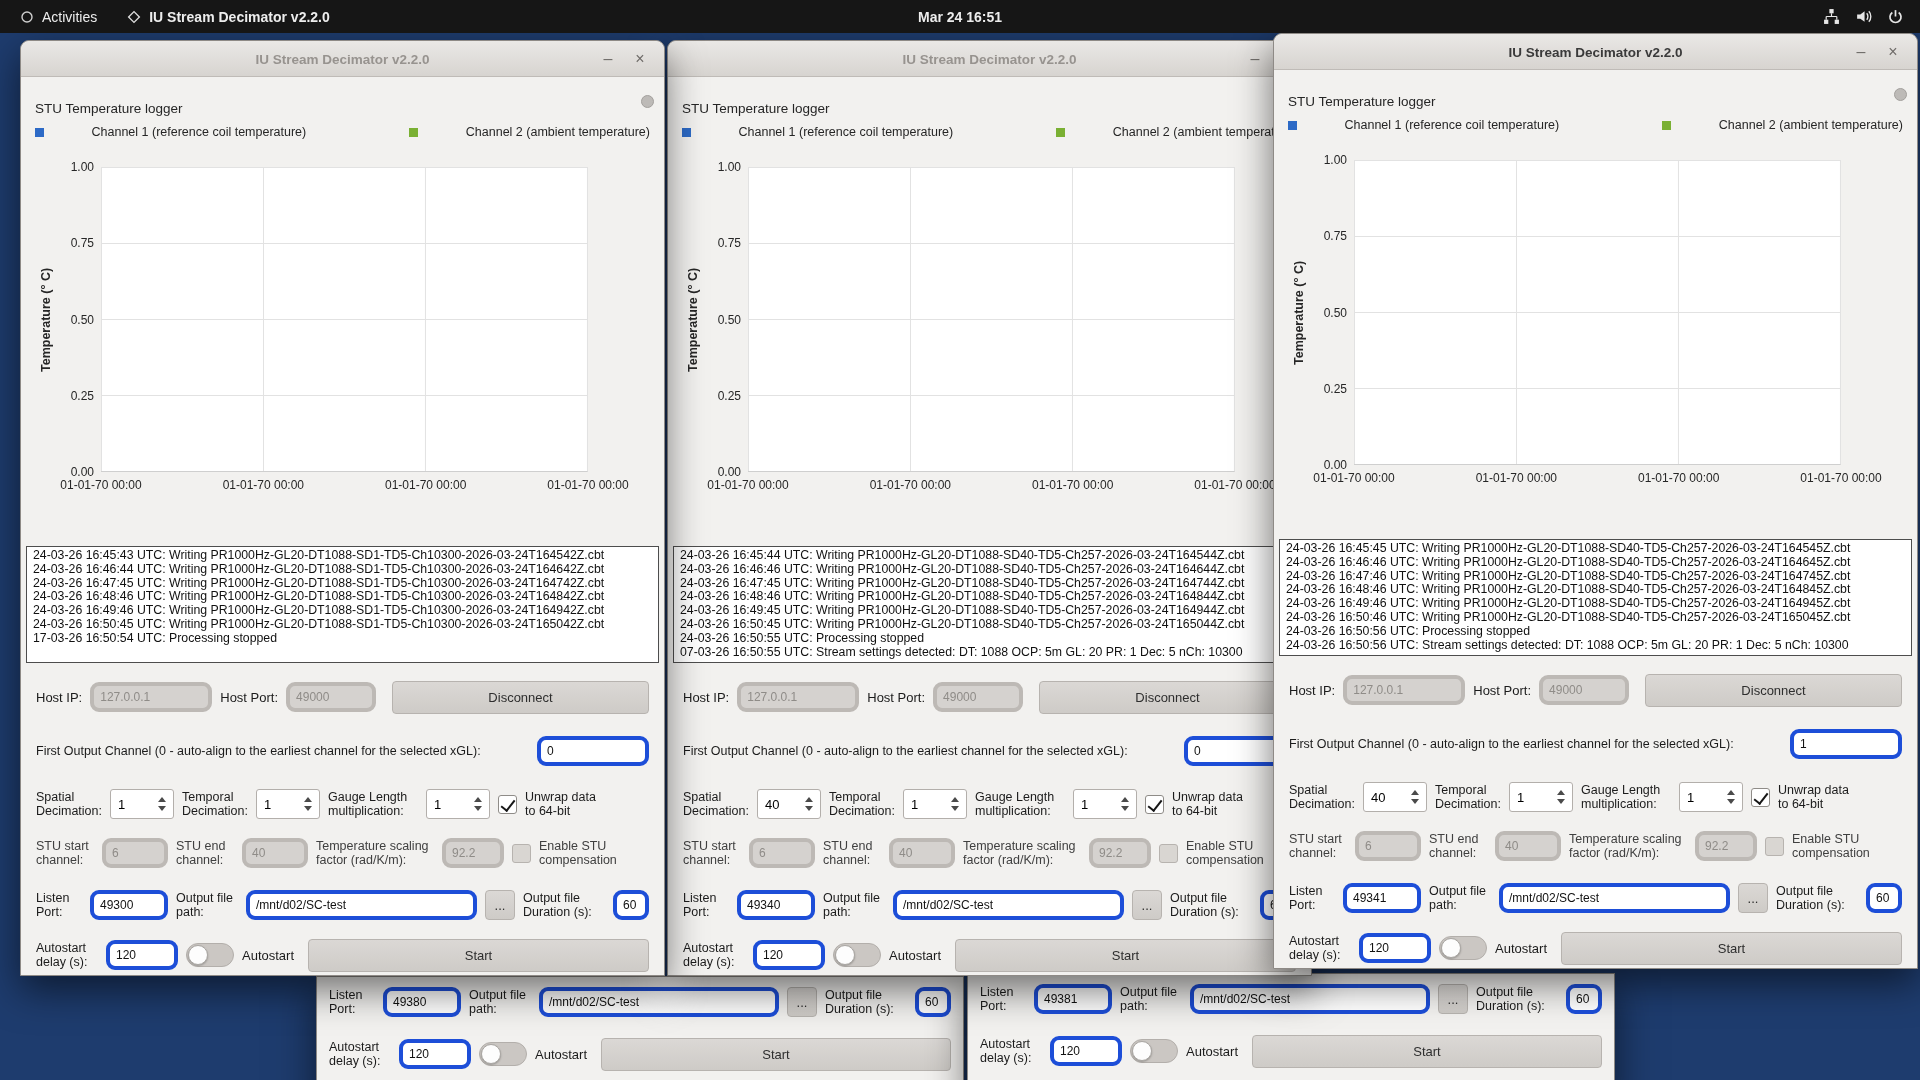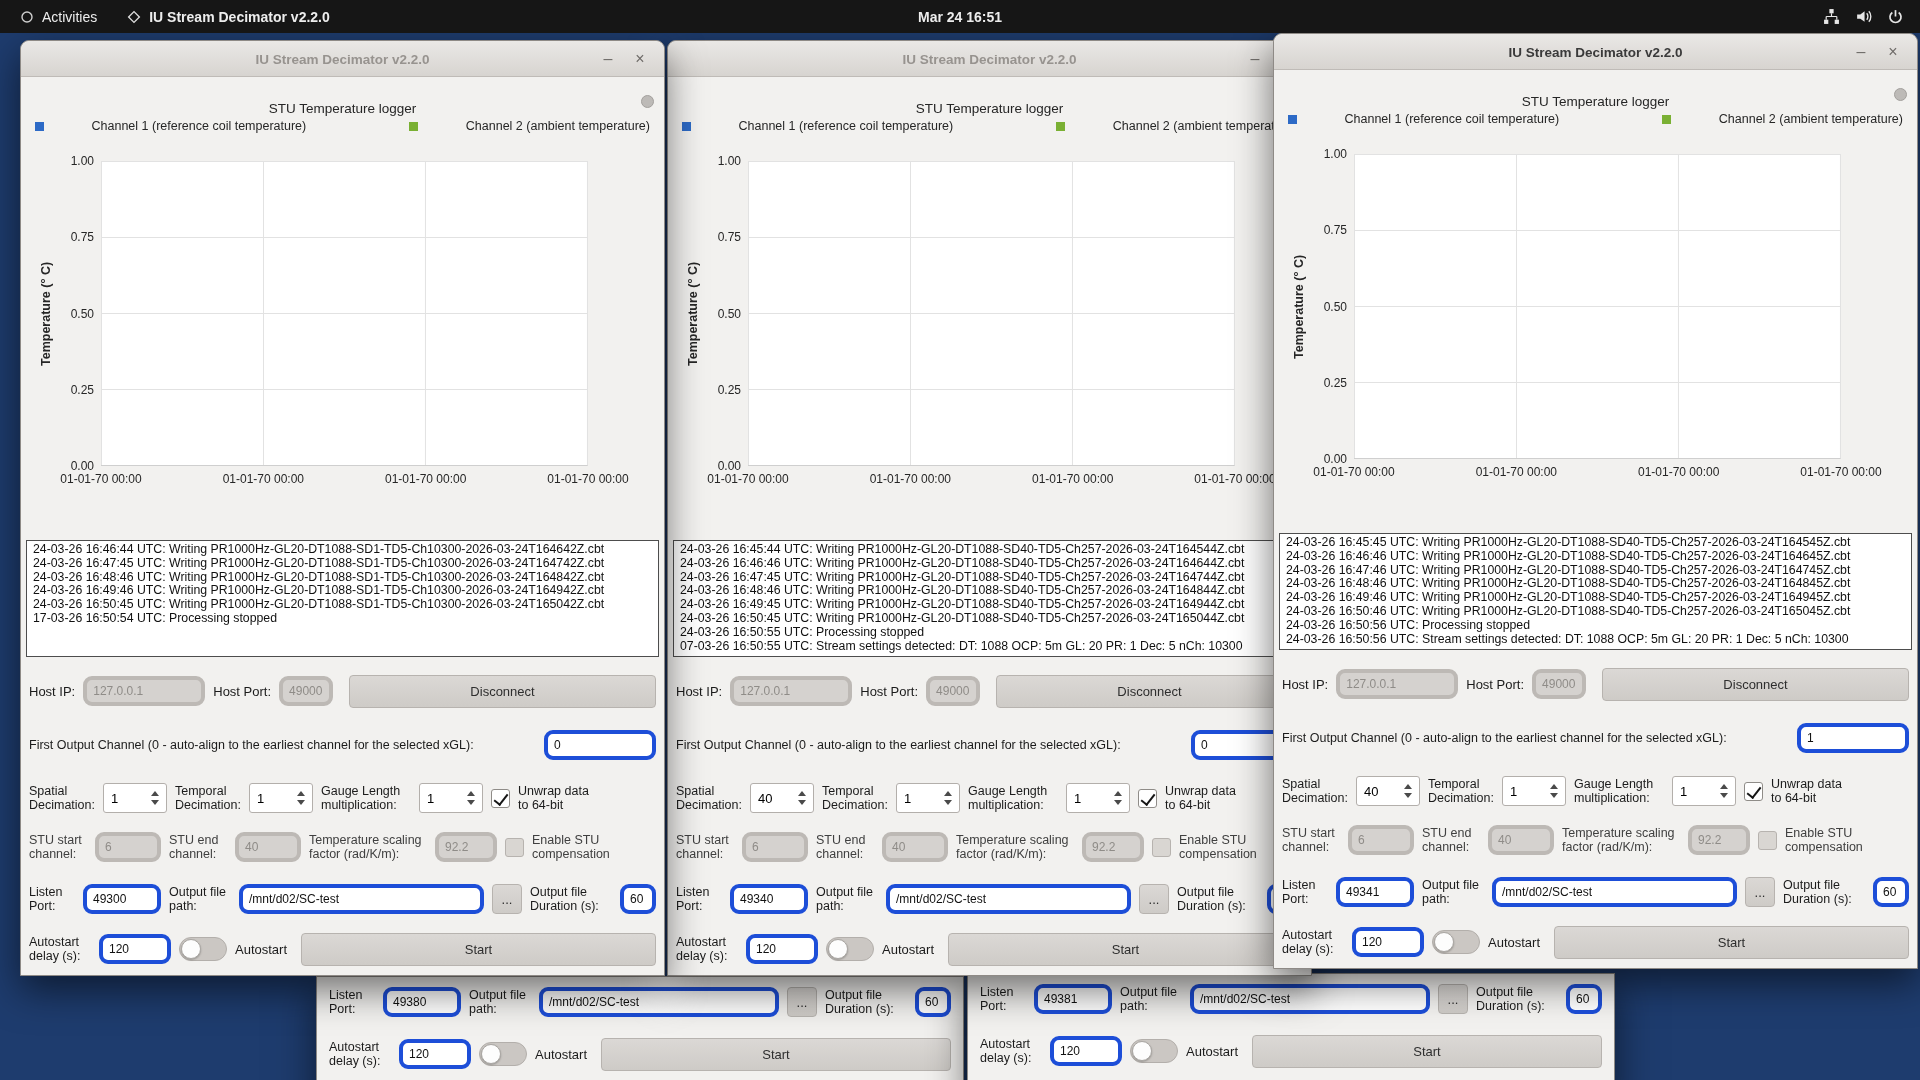--- a/index.html
+++ b/index.html
@@ -27,21 +27,21 @@
   .titlebar{height:36px;flex:0 0 36px;background:linear-gradient(#eae8e6,#d7d4d0);border-bottom:1px solid #bfbbb7;border-radius:9px 9px 0 0;position:relative}
   .titlebar .title{position:absolute;left:0;right:0;top:0;height:36px;display:flex;align-items:center;justify-content:center;font-weight:bold;font-size:13.5px;color:#97938f}
   .window.focused .titlebar .title{color:#3a3a3a}
   .winbtn{position:absolute;top:0;height:36px;width:28px;display:flex;align-items:center;justify-content:center;color:#6f6c69;font-size:16px;cursor:default}
   .winbtn.min{right:42px}
   .winbtn.close{right:10px}
 
   
   .chart{position:relative;padding:24px 14px 0 14px}
   .led{position:absolute;top:18px;right:10px;width:13px;height:13px;border-radius:50%;background:#bdbab7;border:1px solid #a3a09d}
-  .chart-title{text-align:center;font-size:13.5px;color:#262626;line-height:16px;}
+  .chart-title{text-align:left;font-size:13.5px;color:#262626;line-height:16px;margin-bottom:6px}
   .legend{display:flex;justify-content:space-between;align-items:center;gap:7px;font-size:12.5px;color:#262626;height:18px;margin-bottom:26px}
   .legend .sw{width:9px;height:9px;display:inline-block;flex:0 0 auto}
   .legend .gap{width:8px}
   .plot-row{display:flex;align-items:stretch;height:305px;margin-right:62px}
   .ylab{width:22px;display:flex;align-items:center;justify-content:center;writing-mode:vertical-rl;transform:rotate(180deg);font-size:12.5px;font-weight:bold;color:#262626;white-space:nowrap}
   .yticks{position:relative;width:44px;font-size:12px;color:#262626}
   .yticks span{position:absolute;right:7px;transform:translateY(-50%)}
   .yticks span:nth-child(1){top:0}
   .yticks span:nth-child(2){top:25%}
   .yticks span:nth-child(3){top:50%}
@@ -53,36 +53,36 @@
   .xticks span:nth-child(1){left:0}
   .xticks span:nth-child(2){left:33.333%}
   .xticks span:nth-child(3){left:66.667%}
   .xticks span:nth-child(4){left:100%}
 
   
   .log{margin:52px 5px 0 5px;height:117px;background:#fff;border:1px solid #4d4d4d;padding:2px 6px;font-size:12.3px;line-height:13.8px;color:#111;overflow:hidden}
   .log div{white-space:nowrap}
 
   
-  .frm{padding:0 8px}
+  .frm{padding:0 15px}
   .row{display:flex;align-items:center;gap:8px}
   .r1{margin-top:17px;height:34px}
   .r2{margin-top:19px;height:36px}
   .r3{margin-top:15px;height:40px}
   .r4{margin-top:9px;height:40px}
   .r5{margin-top:12px;height:40px}
   .r6{margin-top:10px;height:40px}
   .lbl{font-size:13px;white-space:nowrap}
   .lbl2{font-size:12.5px;line-height:1.15}
   .dim{color:#404040}
   .r2 .lbl{flex:1;font-size:12.5px;overflow:hidden}.w46{width:46px}.w58{width:58px}.w62{width:62px}.w66{width:66px}
   .w78{width:78px}.w82{width:82px}.w90{width:90px}.w96{width:96px}.w118{width:118px}
   .field{height:30px;border:4px solid #1d4ed8;border-radius:9px;background:#fff;font-size:12px;color:#111;padding:0 6px;min-width:0;outline:none}
   .field:disabled{background:#d5d2cf;color:#8f8c88;border-color:#bdb9b5}
-  .f-ip{width:122px}.f-port{width:54px}.f-foc{width:112px}.f-stu{width:66px}.f-scale{width:62px}
+  .f-ip{width:122px}.f-port{width:90px}.f-foc{width:112px}.f-stu{width:66px}.f-scale{width:62px}
   .f-lport{width:78px}.f-dur{width:36px}.f-delay{width:72px}
   .grow{flex:1;min-width:0}
   .btn{height:33px;border:1px solid #b7b3af;border-radius:4px;background:linear-gradient(#dbd8d5,#cecbc7);font-size:13px;color:#2e2e2e;cursor:default}
   .b-dots{height:30px;width:30px;padding:0}
   .ml16{margin-left:8px}
 
   .spin{display:flex;align-items:center;width:64px;height:30px;border:1px solid #b3afab;border-radius:3px;background:#fff;padding:0 5px 0 7px;flex:0 0 auto}
   .spin input{border:none;width:100%;min-width:0;font-size:13px;background:transparent;outline:none}
   .arrows{display:flex;flex-direction:column;gap:4px;align-items:center;width:12px;flex:0 0 auto}
   .arrows .up{width:0;height:0;border-left:4px solid transparent;border-right:4px solid transparent;border-bottom:5px solid #4a4a4a}
@@ -210,20 +210,21 @@
     </div>
     <div class="xticks">
       <span>01-01-70 00:00</span>
       <span>01-01-70 00:00</span>
       <span>01-01-70 00:00</span>
       <span>01-01-70 00:00</span>
     </div>
   </div>
 
   <div class="log">
+    <div>24-03-26 16:45:43 UTC: Writing PR1000Hz-GL20-DT1088-SD1-TD5-Ch10300-2026-03-24T164542Z.cbt</div>
     <div>24-03-26 16:46:44 UTC: Writing PR1000Hz-GL20-DT1088-SD1-TD5-Ch10300-2026-03-24T164642Z.cbt</div>
     <div>24-03-26 16:47:45 UTC: Writing PR1000Hz-GL20-DT1088-SD1-TD5-Ch10300-2026-03-24T164742Z.cbt</div>
     <div>24-03-26 16:48:46 UTC: Writing PR1000Hz-GL20-DT1088-SD1-TD5-Ch10300-2026-03-24T164842Z.cbt</div>
     <div>24-03-26 16:49:46 UTC: Writing PR1000Hz-GL20-DT1088-SD1-TD5-Ch10300-2026-03-24T164942Z.cbt</div>
     <div>24-03-26 16:50:45 UTC: Writing PR1000Hz-GL20-DT1088-SD1-TD5-Ch10300-2026-03-24T165042Z.cbt</div>
     <div>17-03-26 16:50:54 UTC: Processing stopped</div>
   </div>
 
   <div class="frm">
     <div class="row r1">

